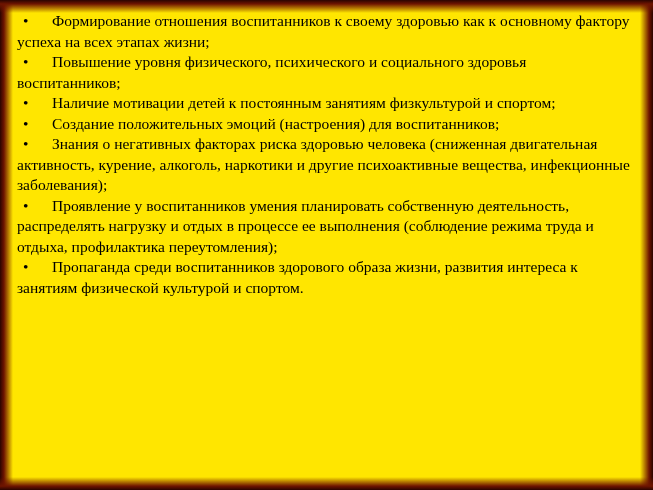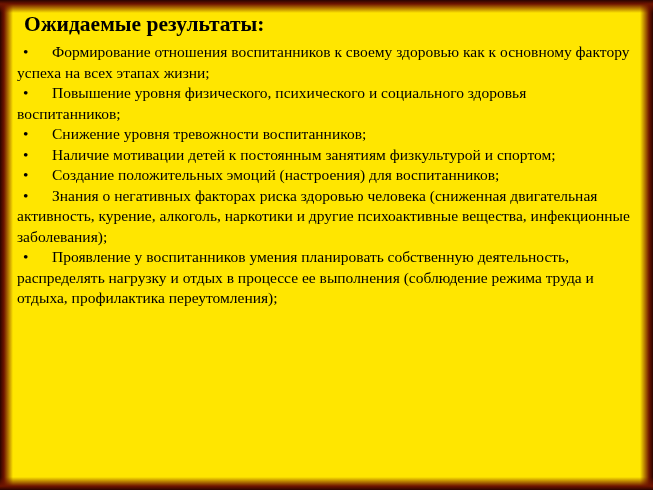--- a/index.html
+++ b/index.html
@@ -54,24 +54,23 @@
     display: inline-block;
     width: 35px;
     padding-left: 6px;
   }
 </style>
 </head>
 <body>
 
 <div class="slide">
   <div class="content">
-    <h1 class="title">Ожидаемые результаты:</h1>
     <ul class="bullets">
       <li><span class="bm">•</span><span>Формирование отношения воспитанников к своему здоровью как к основному фактору успеха на всех этапах жизни;</span></li>
       <li><span class="bm">•</span><span>Повышение уровня физического, психического и социального здоровья воспитанников;</span></li>
-      <li><span class="bm">•</span><span>Снижение уровня тревожности воспитанников;</span></li>
       <li><span class="bm">•</span><span>Наличие мотивации детей к постоянным занятиям физкультурой и спортом;</span></li>
       <li><span class="bm">•</span><span>Создание положительных эмоций (настроения) для воспитанников;</span></li>
       <li><span class="bm">•</span><span>Знания о негативных факторах риска здоровью человека (сниженная двигательная активность, курение, алкоголь, наркотики и другие психоактивные вещества, инфекционные заболевания);</span></li>
       <li><span class="bm">•</span><span>Проявление у воспитанников умения планировать собственную деятельность, распределять нагрузку и отдых в процессе ее выполнения (соблюдение режима труда и отдыха, профилактика переутомления);</span></li>
+      <li><span class="bm">•</span><span>Пропаганда среди воспитанников здорового образа жизни, развития интереса к занятиям физической культурой и спортом.</span></li>
     </ul>
   </div>
 </div>
 
 </body></html>

